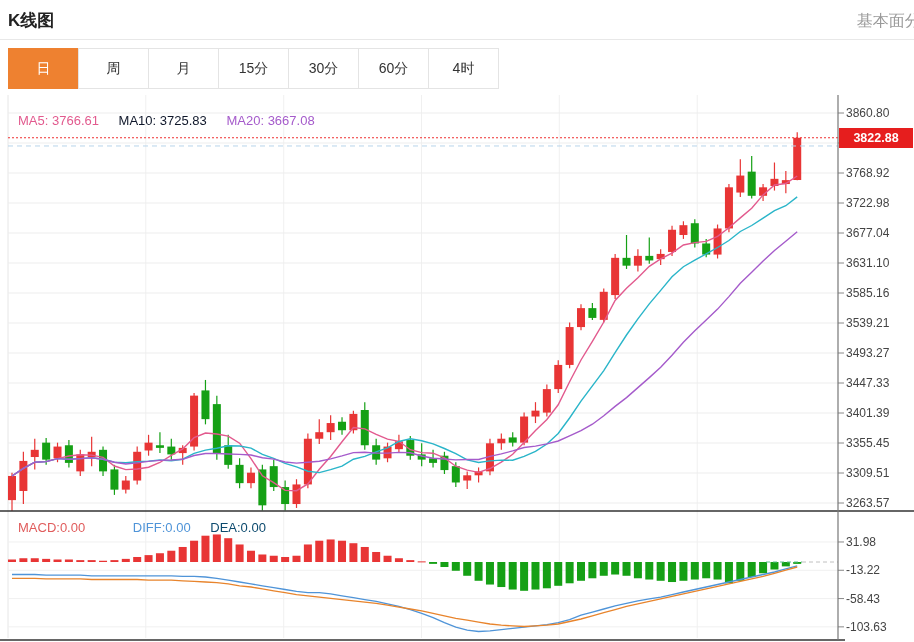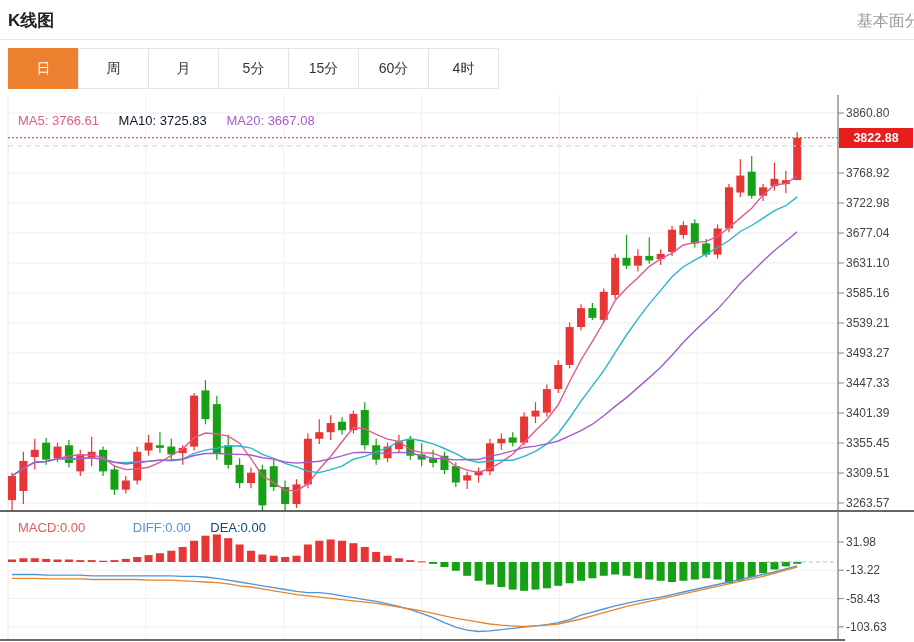--- a/index.html
+++ b/index.html
@@ -34,22 +34,22 @@
   <div class="hdr">
     <div class="hdr-title">K线图</div>
     <div class="hdr-link">基本面分析&gt;</div>
   </div>
   <div class="hdr-divider"></div>
 
   <div class="tabbar">
     <div class="tab selected">日</div>
     <div class="tab">周</div>
     <div class="tab">月</div>
-    <div class="tab">5分</div>
     <div class="tab">15分</div>
+    <div class="tab">30分</div>
     <div class="tab">60分</div>
     <div class="tab">4时</div>
   </div>
 
   <svg id="chart-svg" width="914" height="642">
       <defs>
         <clipPath id="cm">
           <rect x="8" y="95" width="830" height="416"></rect>
         </clipPath>
         <clipPath id="cb">

